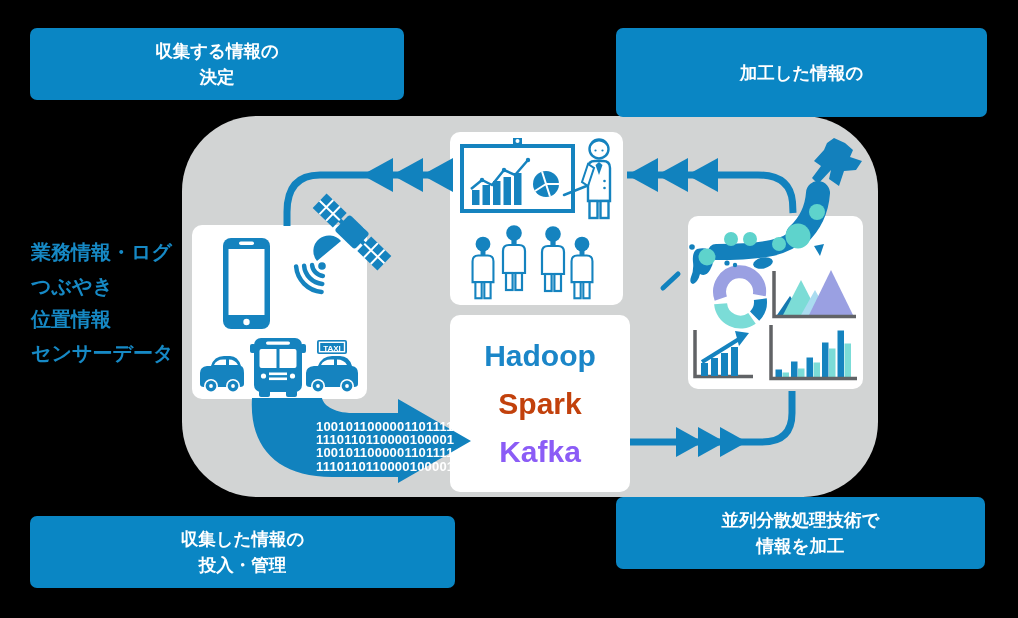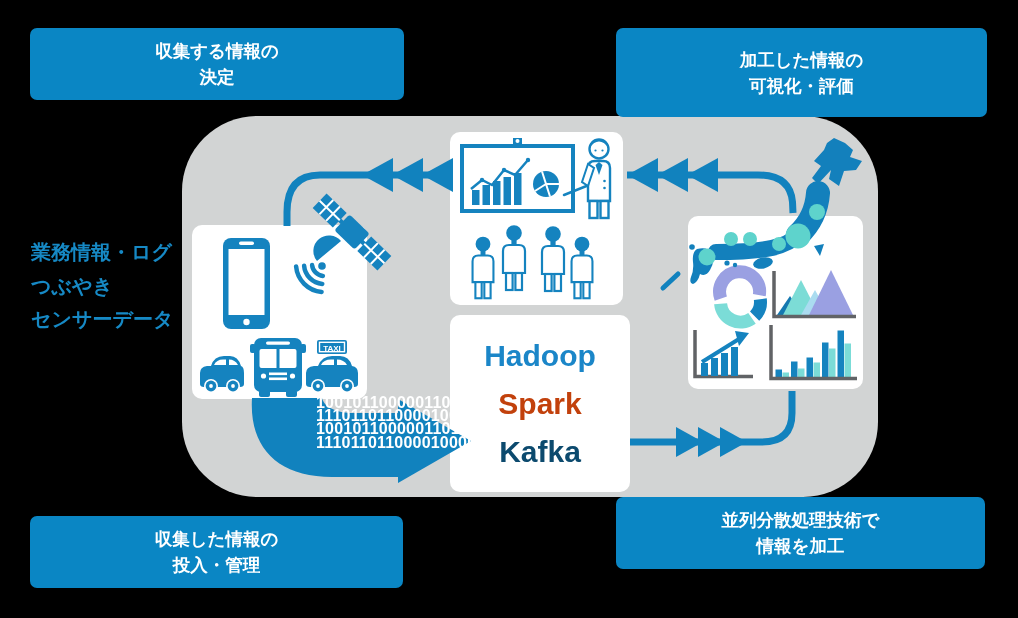--- a/index.html
+++ b/index.html
@@ -5,66 +5,66 @@
   html,body{margin:0;padding:0;background:#000;}
   .stage{position:relative;width:1018px;height:618px;background:#000;overflow:hidden;
          font-family:"Liberation Sans","DejaVu Sans",sans-serif;}
   .cycle-bg{position:absolute;left:182px;top:116px;width:696px;height:381px;
             background:#d2d4d4;border-radius:75px;}
   .corner-box{position:absolute;background:#0a86c4;border-radius:7px;color:#fff;
               display:flex;flex-direction:column;align-items:center;justify-content:center;
               font-size:17.5px;font-weight:bold;line-height:26px;text-align:center;}
   .box-tl{left:30px;top:28px;width:374px;height:72px;}
   .box-tr{left:616px;top:28px;width:371px;height:89px;}
-  .box-bl{left:30px;top:516px;width:373px;height:72px;}
+  .box-bl{left:30px;top:516px;width:425px;height:72px;}
   .box-br{left:616px;top:497px;width:369px;height:72px;}
   .source-list{position:absolute;left:31px;top:236px;color:#1689c5;font-size:20px;
                font-weight:bold;line-height:33.5px;white-space:nowrap;}
   .card{position:absolute;background:#fff;border-radius:10px;}
   .card-devices{left:192px;top:225px;width:175px;height:174px;}
   .card-present{left:450px;top:132px;width:173px;height:173px;}
   .card-tech{left:450px;top:315px;width:180px;height:177px;
              display:flex;flex-direction:column;align-items:center;justify-content:center;gap:16px;}
   .card-viz{left:688px;top:216px;width:175px;height:173px;}
   .tech-label{font-size:30px;font-weight:bold;line-height:32px;}
   .tech-hadoop{color:#1b86c8;}
   .tech-spark{color:#c2410c;}
-  .tech-kafka{color:#0c4a6e;}
+  .tech-kafka{color:#8b5cf6;}
   .art{position:absolute;left:0;top:0;width:1018px;height:618px;pointer-events:none;}
-  .binary{position:absolute;left:316px;top:396px;width:112px;color:#fff;
-          font-size:16px;font-weight:bold;line-height:13.2px;letter-spacing:0.2px;
+  .binary{position:absolute;left:316px;top:420px;width:112px;color:#fff;
+          font-size:13px;font-weight:bold;line-height:13.2px;letter-spacing:0.2px;
           font-family:"Liberation Sans","DejaVu Sans",sans-serif;white-space:nowrap;}
 </style>
 </head>
 <body>
 
 <div class="stage">
 
   <div class="cycle-bg"></div>
 
   <div class="corner-box box-tl">
     <span>収集する情報の</span>
     <span>決定</span>
   </div>
   <div class="corner-box box-tr">
     <span>加工した情報の</span>
-    <span>可視化・評価</span>
   </div>
   <div class="corner-box box-bl">
     <span>収集した情報の</span>
     <span>投入・管理</span>
   </div>
   <div class="corner-box box-br">
     <span>並列分散処理技術で</span>
     <span>情報を加工</span>
   </div>
 
   <div class="source-list">
     <div>業務情報・ログ</div>
     <div>つぶやき</div>
+    <div>位置情報</div>
     <div>センサーデータ</div>
   </div>
 
   <div class="card card-devices"></div>
   <div class="card card-present"></div>
   <div class="card card-tech">
     <div class="tech-label tech-hadoop">Hadoop</div>
     <div class="tech-label tech-spark">Spark</div>
     <div class="tech-label tech-kafka">Kafka</div>
   </div>

